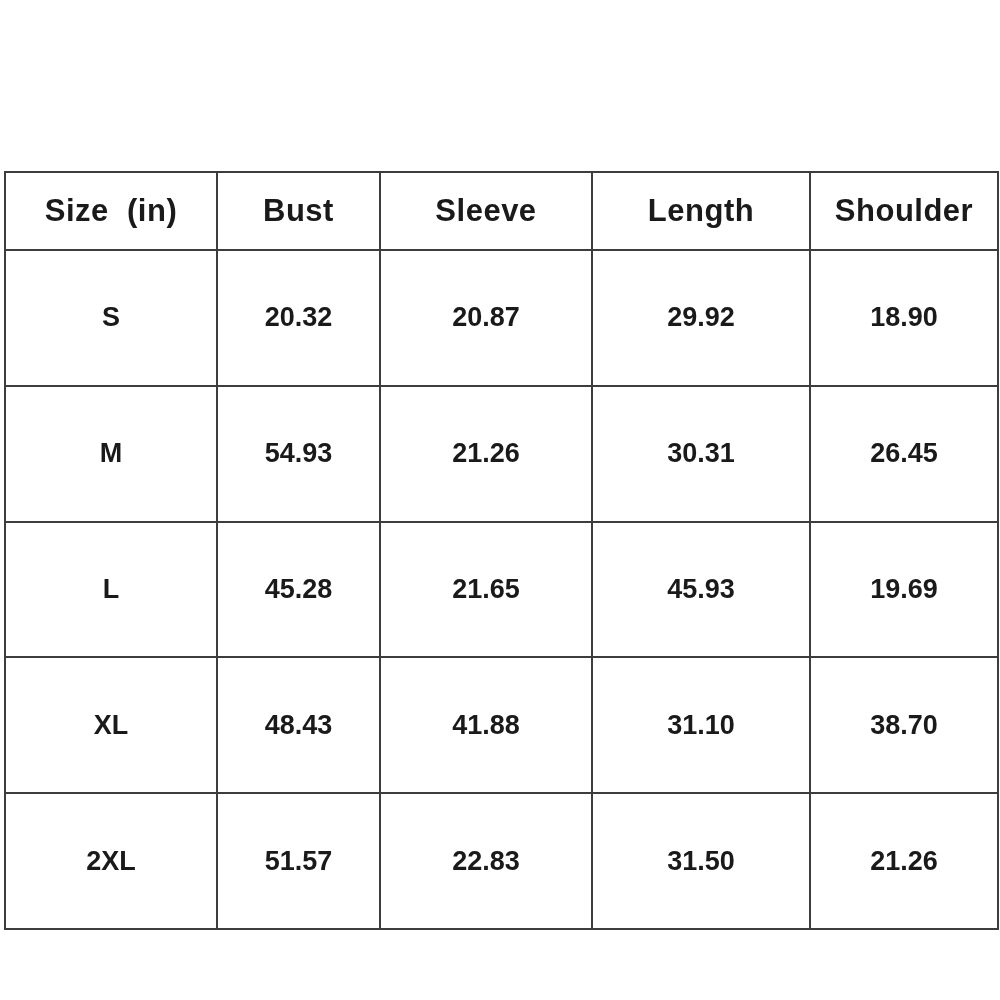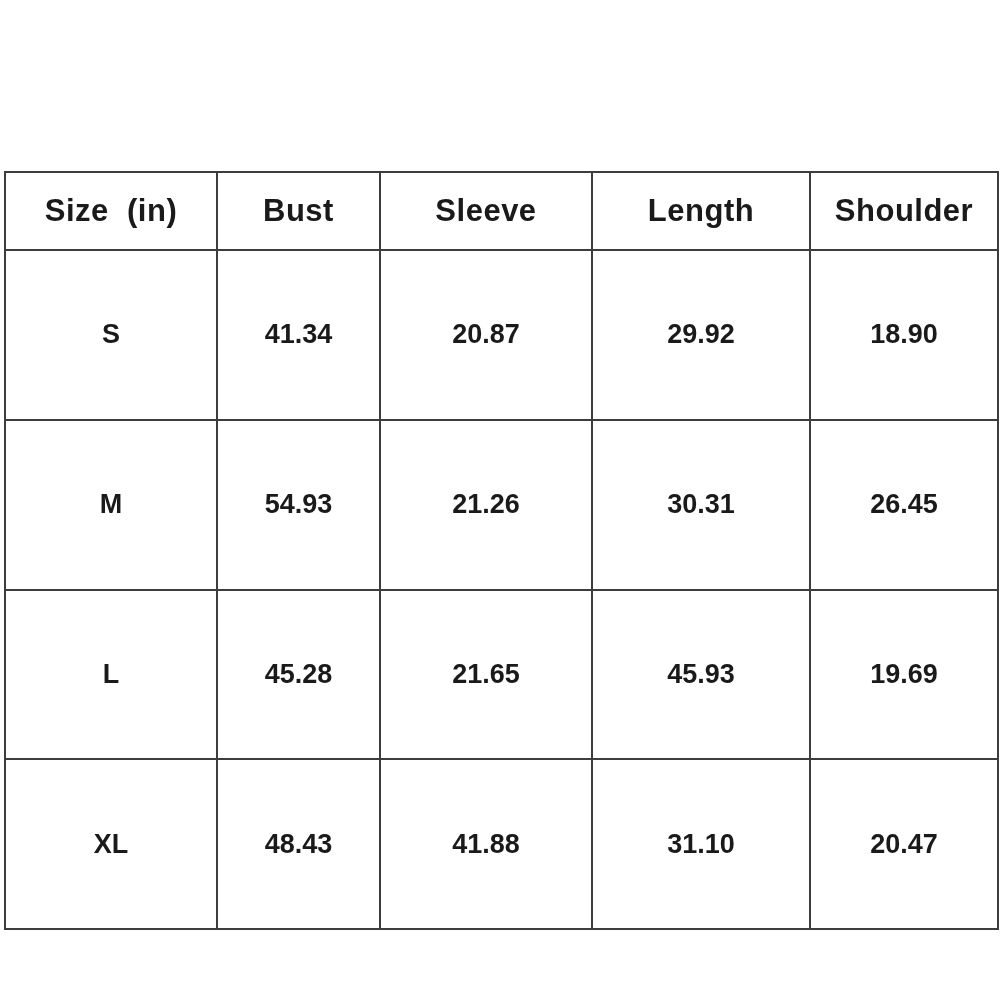--- a/index.html
+++ b/index.html
@@ -66,21 +66,21 @@
         <th>Size&nbsp;&nbsp;(in)</th>
         <th>Bust</th>
         <th>Sleeve</th>
         <th>Length</th>
         <th>Shoulder</th>
       </tr>
     </thead>
     <tbody>
       <tr>
         <td>S</td>
-        <td>41.34</td>
+        <td>20.32</td>
         <td>20.87</td>
         <td>29.92</td>
         <td>18.90</td>
       </tr>
       <tr>
         <td>M</td>
         <td>54.93</td>
         <td>21.26</td>
         <td>30.31</td>
         <td>26.45</td>
@@ -90,17 +90,24 @@
         <td>45.28</td>
         <td>21.65</td>
         <td>45.93</td>
         <td>19.69</td>
       </tr>
       <tr>
         <td>XL</td>
         <td>48.43</td>
         <td>41.88</td>
         <td>31.10</td>
-        <td>20.47</td>
+        <td>38.70</td>
+      </tr>
+      <tr>
+        <td>2XL</td>
+        <td>51.57</td>
+        <td>22.83</td>
+        <td>31.50</td>
+        <td>21.26</td>
       </tr>
     </tbody>
   </table>
 </div>
 
 </body></html>

